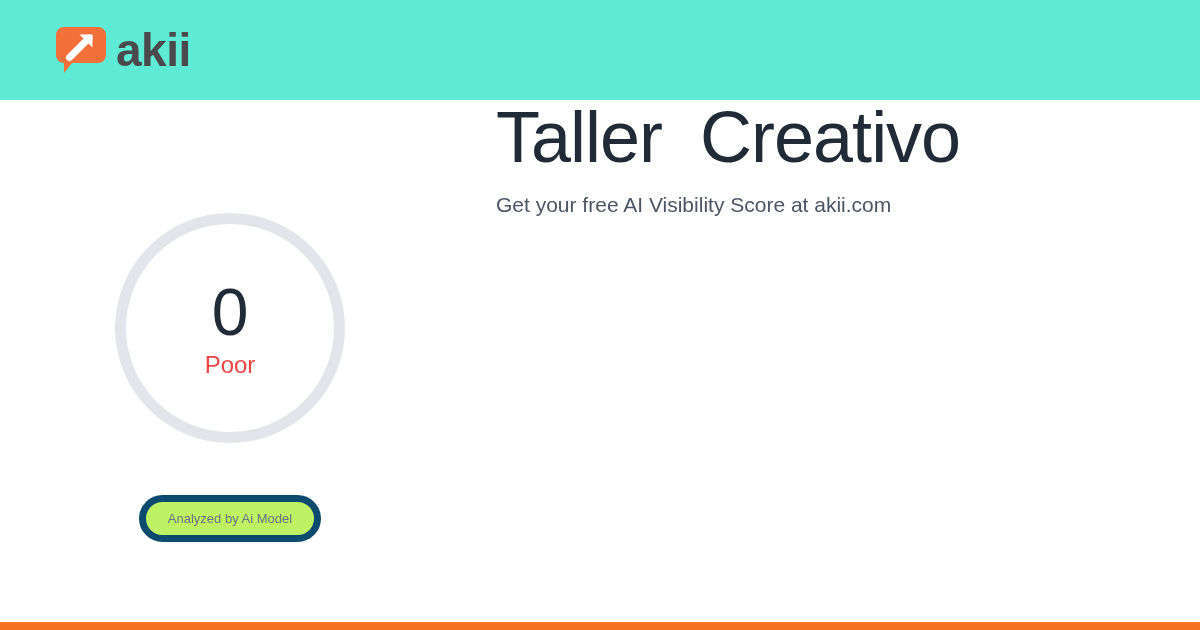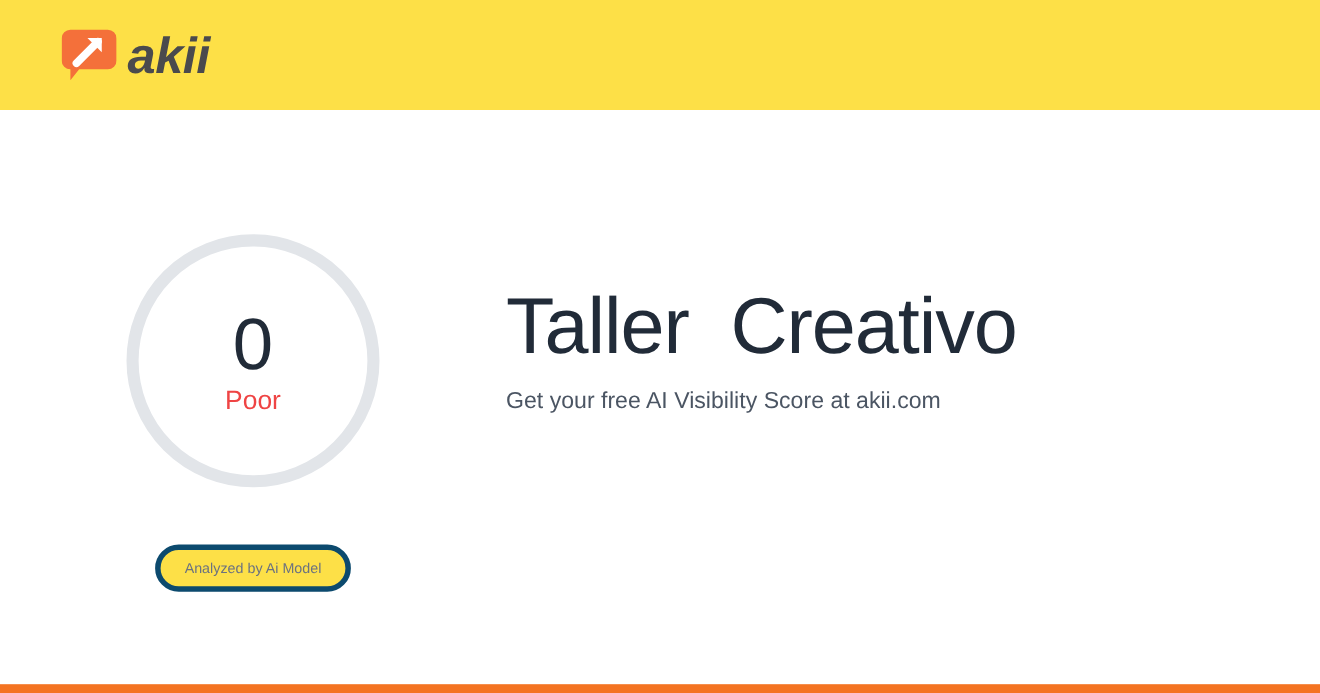--- a/index.html
+++ b/index.html
@@ -11,27 +11,26 @@
     height: 630px;
     background: #ffffff;
     font-family: "Liberation Sans", sans-serif;
     overflow: hidden;
     position: relative;
   }
 
   
   .header {
     height: 100px;
-    background: #fde047;
+    background: #5eead4;
     display: flex;
     align-items: center;
     justify-content: space-between;
     padding: 0 40px 0 56px;
     box-sizing: border-box;
-    font-style: italic;
   }
   .brand {
     display: flex;
     align-items: center;
     gap: 10px;
   }
   .logo-mark {
     width: 50px;
     height: 50px;
     position: relative;
@@ -86,34 +85,34 @@
     line-height: 1;
     margin-bottom: 8px;
   }
   .score-label {
     font-size: 24px;
     color: #ef4444;
     line-height: 1;
   }
   .badge {
     margin-top: 52px;
-    border: 5px solid #0c4a6e;
+    border: 7px solid #0c4a6e;
     border-radius: 999px;
     padding: 9px 22px;
     font-size: 13px;
     color: #6b7280;
-    background: #fde047;
+    background: #bef264;
     white-space: nowrap;
   }
 
   .info-col {
     flex: 1 1 auto;
-    padding-top: 160px;
     padding-right: 40px;
     box-sizing: border-box;
+    margin-left: 36px;
   }
   .site-title {
     font-size: 72px;
     color: #212b38;
     line-height: 1.05;
     margin: 0 0 16px 0;
     font-weight: normal;
     letter-spacing: -1px;
     white-space: pre;
   }

